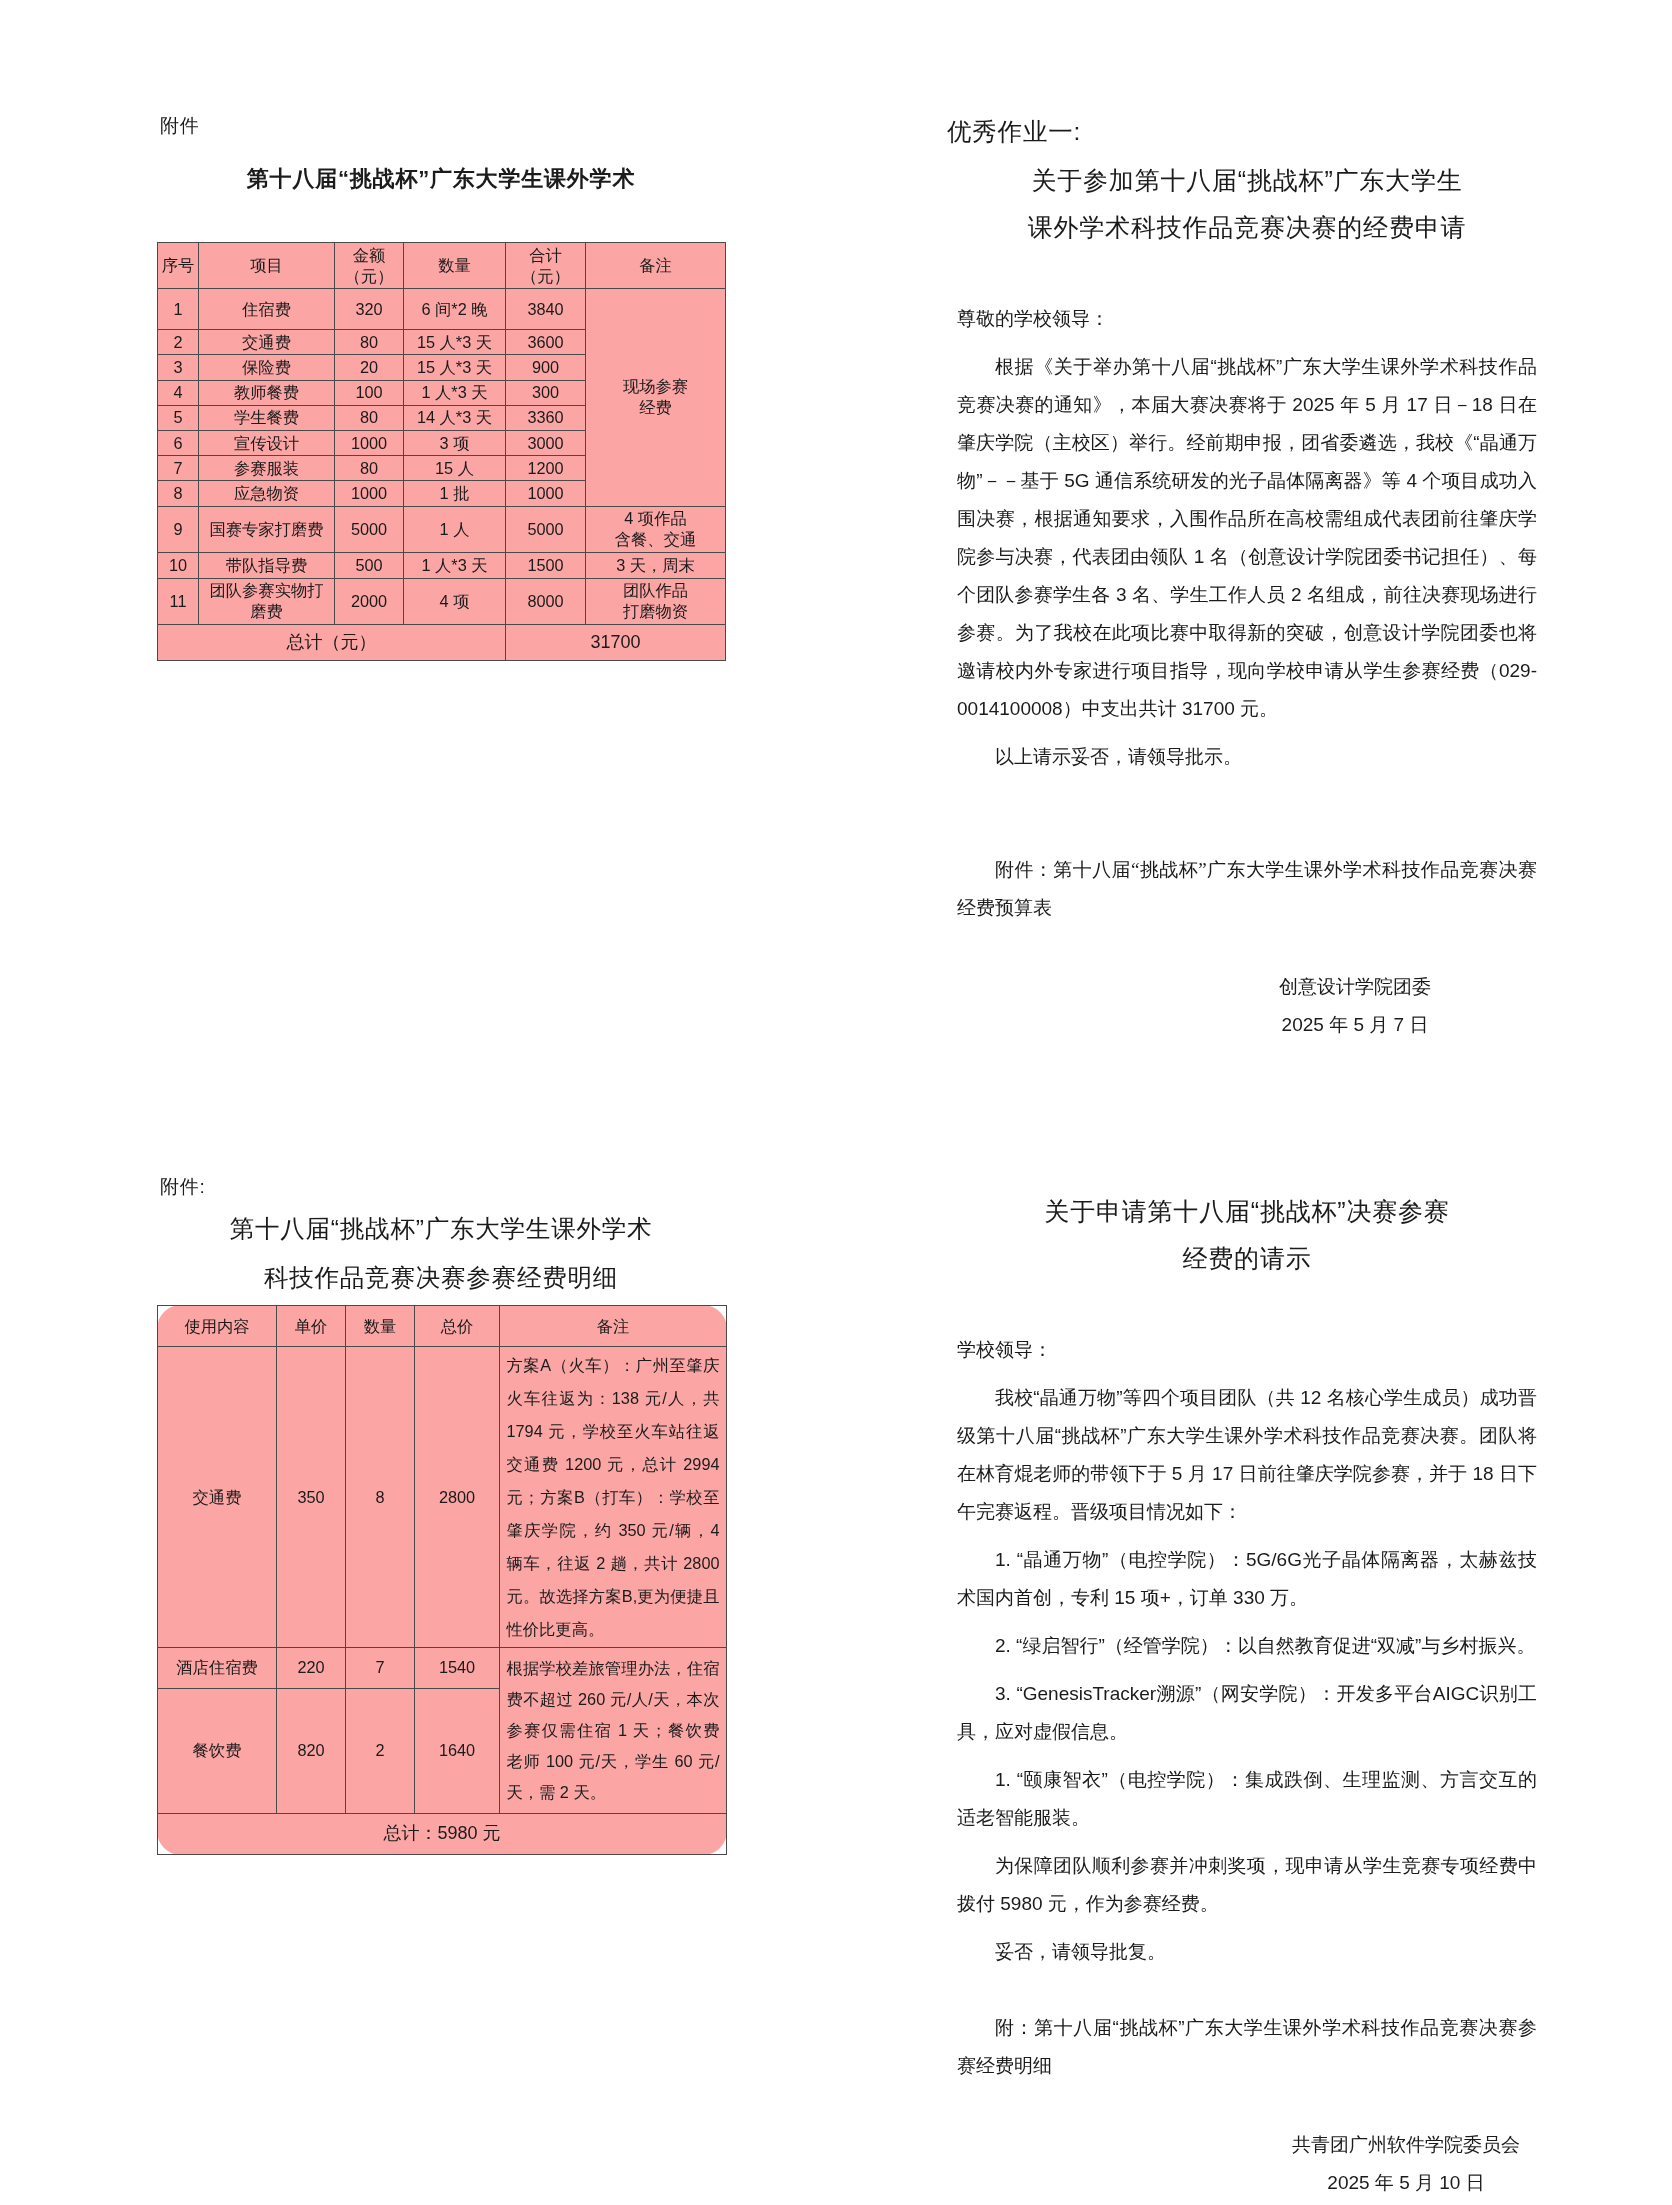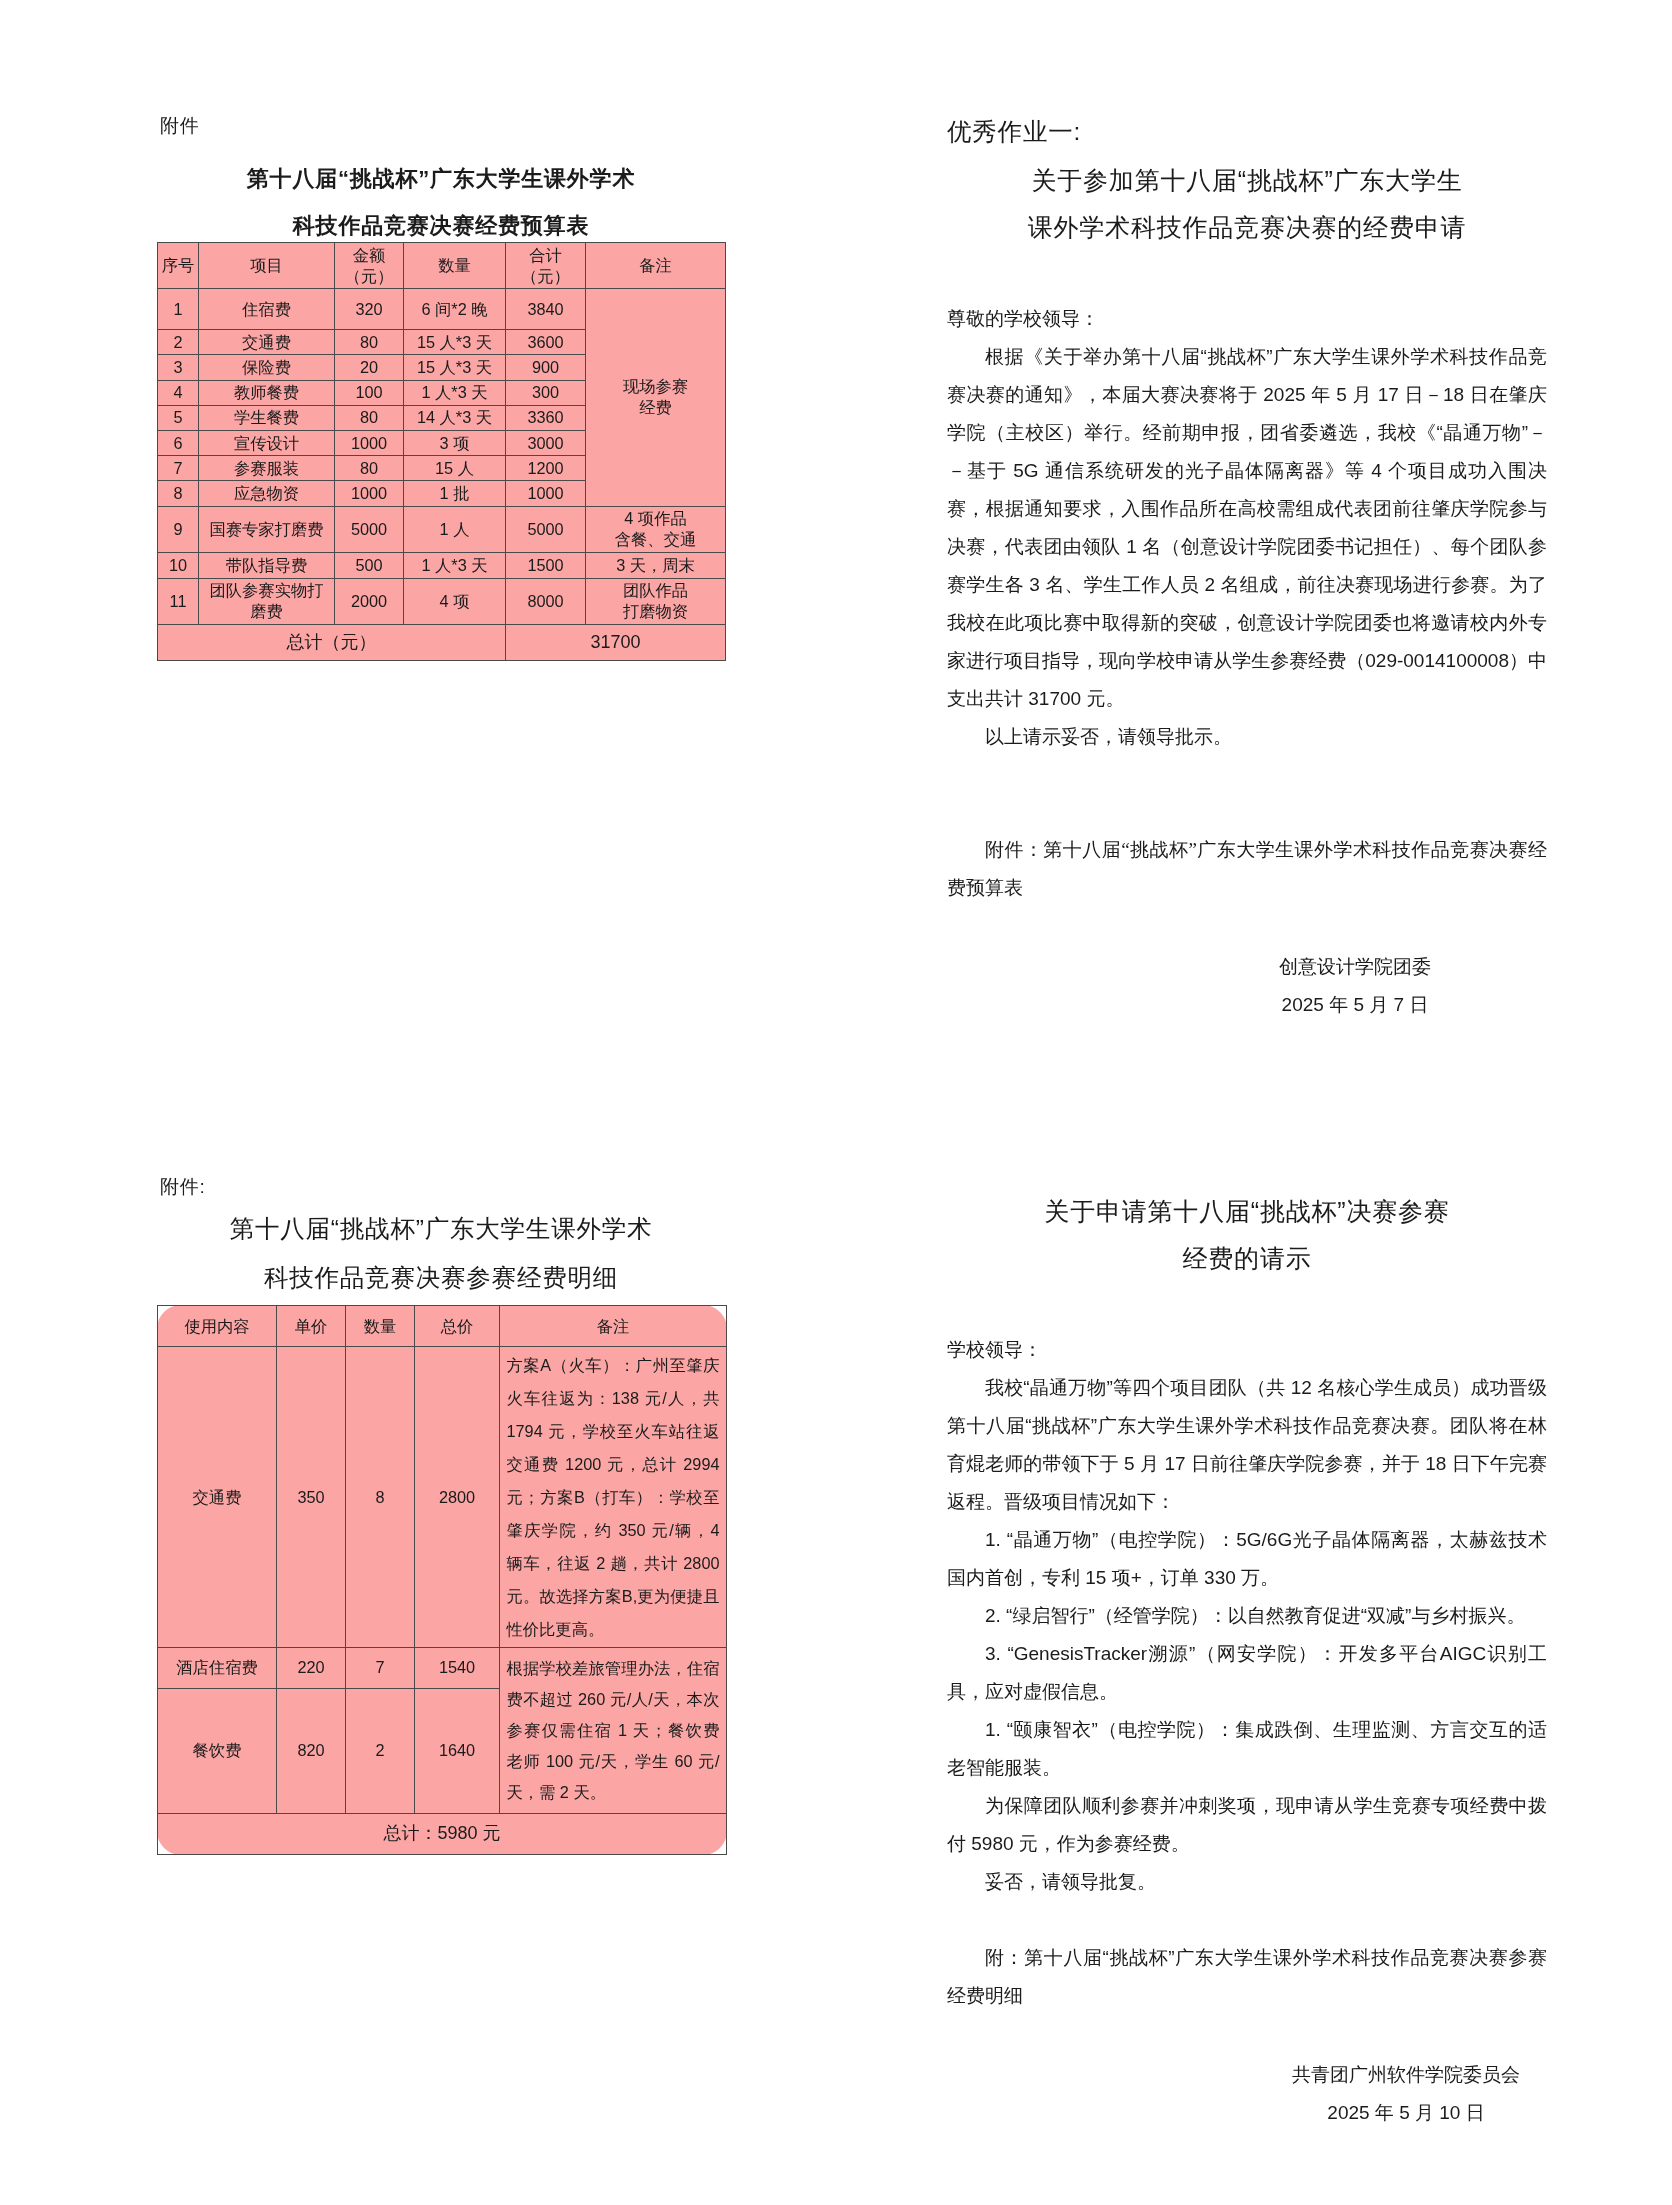--- a/index.html
+++ b/index.html
@@ -23,36 +23,35 @@
        font-size:16.3px; line-height:21px; padding:1.6px 3.3px; overflow:hidden; }
   .pre { white-space:pre-line; }
   .remark-long { text-align:justify; vertical-align:top; line-height:33px; padding:1.6px 6.5px; }
   .remark-mid  { text-align:justify; vertical-align:top; line-height:31px; padding:4.9px 6.5px; }
 
   
   .letter { width:600px; }
   .sec-label { font-size:24.5px; line-height:31px; letter-spacing:0.8px; }
   .letter-title { text-align:center; font-size:25px; line-height:47px; margin-top:9.8px; letter-spacing:0.8px; }
   .letter-body { margin-top:49px; font-size:19px; line-height:38px; text-align:justify; }
-  .letter-body p { margin:0; }
+  .letter-body p { margin:10px; }
   .indent { text-indent:2em; }
   .gap2 { margin-top:75px !important;font-family:Liberation Serif, serif; }
   .gap1 { margin-top:38px !important; }
   .sig  { text-align:center; }
   .sig-1 { margin-top:41px; margin-left:46%; width:44%; }
   .sig-2 { margin-top:41px; margin-left:54%; width:45%; }
 </style>
 </head>
 <body>
 
 <div class="abs attach-label" style="left:160px; top:113px;">附件</div>
 
 <div class="abs lt-title" style="left:155px; top:155px;">
   <div>第十八届“挑战杯”广东大学生课外学术</div>
-  <div>科技作品竞赛决赛经费预算表</div>
 </div>
 
 <table class="abs" style="left:157px; top:242px; width:568px;">
   <colgroup>
     <col style="width:41px">
       <col style="width:136px">
       <col style="width:69px">
     <col style="width:102px">
       <col style="width:80px">
       <col style="width:140px">

